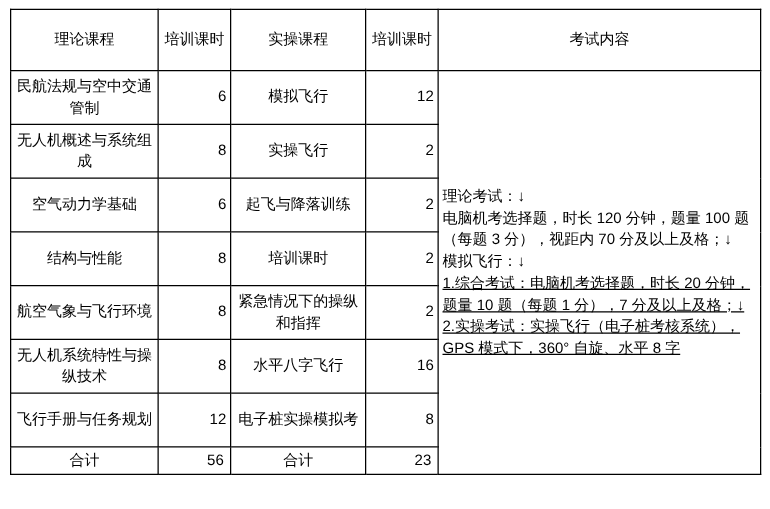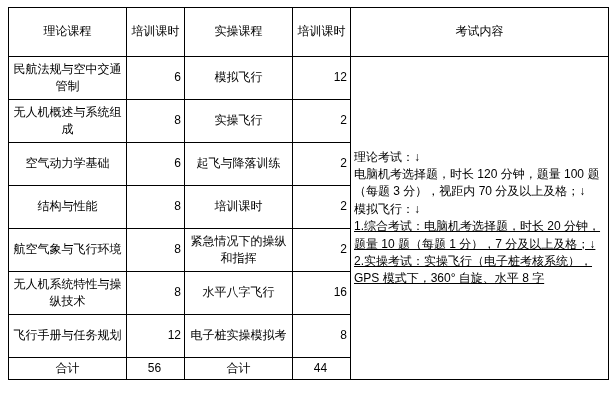--- a/index.html
+++ b/index.html
@@ -76,21 +76,21 @@
     text-indent: 0;
   }
   td.exam-cell p.indent {
     text-indent: 0;
     text-decoration: underline;
   }
   .total-row td {
     text-align: center;
   }
   .total-row td.c-hours {
-    text-align: center;
+    text-align: right;
     padding-right: 5px;
   }
   .nowrap-center {
     text-align: center;
   }
 </style>
 </head>
 <body>
 
 <div id="sheet">
@@ -168,17 +168,17 @@
       <tr>
         <td class="c-name">飞行手册与任务规划</td>
         <td class="c-hours">12</td>
         <td class="c-practice">电子桩实操模拟考</td>
         <td class="c-hours">8</td>
       </tr>
       <tr class="total-row">
         <td class="nowrap-center">合计</td>
         <td class="c-hours">56</td>
         <td class="nowrap-center">合计</td>
-        <td class="c-hours">44</td>
+        <td class="c-hours">23</td>
       </tr>
     </tbody>
   </table>
 </div>
 
 </body></html>

